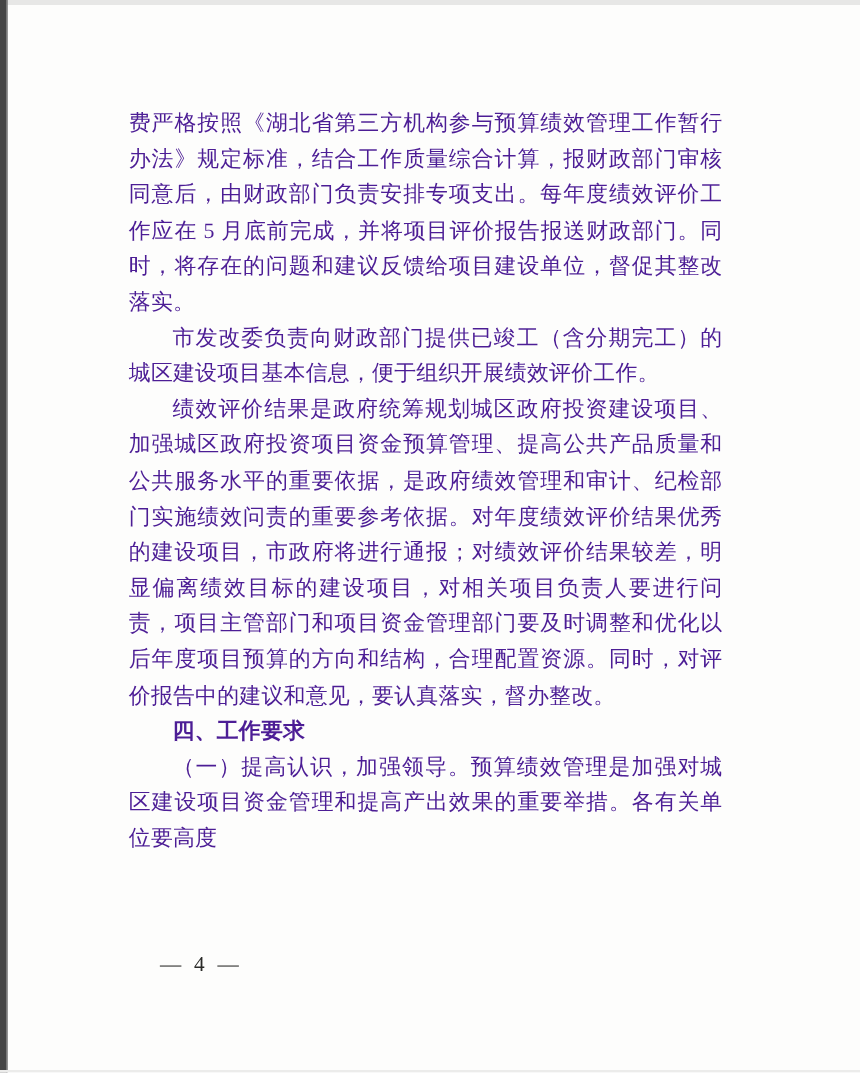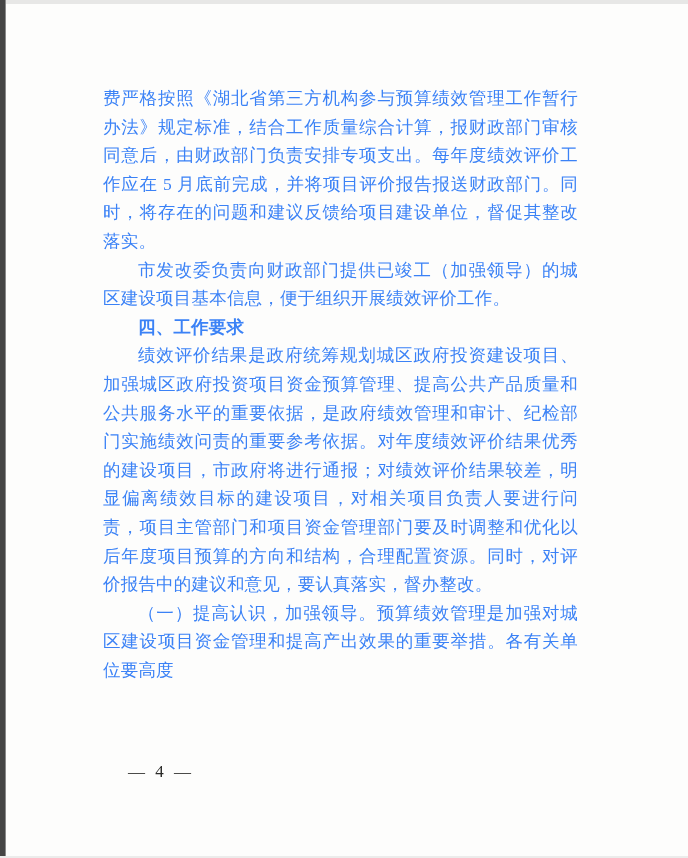--- a/index.html
+++ b/index.html
@@ -35,21 +35,21 @@
     position: absolute;
     left: 0; bottom: 0;
     width: 688px; height: 2px;
     background: #ececeb;
   }
   .text-block {
     position: absolute;
     left: 103px;
     top: 84px;
     width: 475px;
-    color: #3b82f6;
+    color: #4c1d95;
   }
   .text-block p {
     margin: 0;
     font-size: 17.5px;
     line-height: 28.6px;
     text-align: justify;
     text-justify: inter-ideograph;
     letter-spacing: 0.2px;
   }
   .indent { text-indent: 2em; }
@@ -75,21 +75,21 @@
 <body>
 
 <div class="scan-page">
 
   <div class="edge-top"></div>
   <div class="edge-left"></div>
   <div class="edge-bottom"></div>
 
   <div class="text-block">
     <p class="no-indent">费严格按照《湖北省第三方机构参与预算绩效管理工作暂行办法》规定标准，结合工作质量综合计算，报财政部门审核同意后，由财政部门负责安排专项支出。每年度绩效评价工作应在 5 月底前完成，并将项目评价报告报送财政部门。同时，将存在的问题和建议反馈给项目建设单位，督促其整改落实。</p>
-    <p class="indent">市发改委负责向财政部门提供已竣工（加强领导）的城区建设项目基本信息，便于组织开展绩效评价工作。</p>
+    <p class="indent">市发改委负责向财政部门提供已竣工（含分期完工）的城区建设项目基本信息，便于组织开展绩效评价工作。</p>
+    <p class="indent">绩效评价结果是政府统筹规划城区政府投资建设项目、加强城区政府投资项目资金预算管理、提高公共产品质量和公共服务水平的重要依据，是政府绩效管理和审计、纪检部门实施绩效问责的重要参考依据。对年度绩效评价结果优秀的建设项目，市政府将进行通报；对绩效评价结果较差，明显偏离绩效目标的建设项目，对相关项目负责人要进行问责，项目主管部门和项目资金管理部门要及时调整和优化以后年度项目预算的方向和结构，合理配置资源。同时，对评价报告中的建议和意见，要认真落实，督办整改。</p>
     <p class="indent section-heading">四、工作要求</p>
-    <p class="indent">绩效评价结果是政府统筹规划城区政府投资建设项目、加强城区政府投资项目资金预算管理、提高公共产品质量和公共服务水平的重要依据，是政府绩效管理和审计、纪检部门实施绩效问责的重要参考依据。对年度绩效评价结果优秀的建设项目，市政府将进行通报；对绩效评价结果较差，明显偏离绩效目标的建设项目，对相关项目负责人要进行问责，项目主管部门和项目资金管理部门要及时调整和优化以后年度项目预算的方向和结构，合理配置资源。同时，对评价报告中的建议和意见，要认真落实，督办整改。</p>
     <p class="indent"><span class="lead-in">（一）提高认识，加强领导。</span><span>预算绩效管理是加强对城区建设项目资金管理和提高产出效果的重要举措。各有关单位要高度</span></p>
   </div>
 
   <div class="page-footer">— 4 —</div>
 
 </div>
 
 </body></html>

